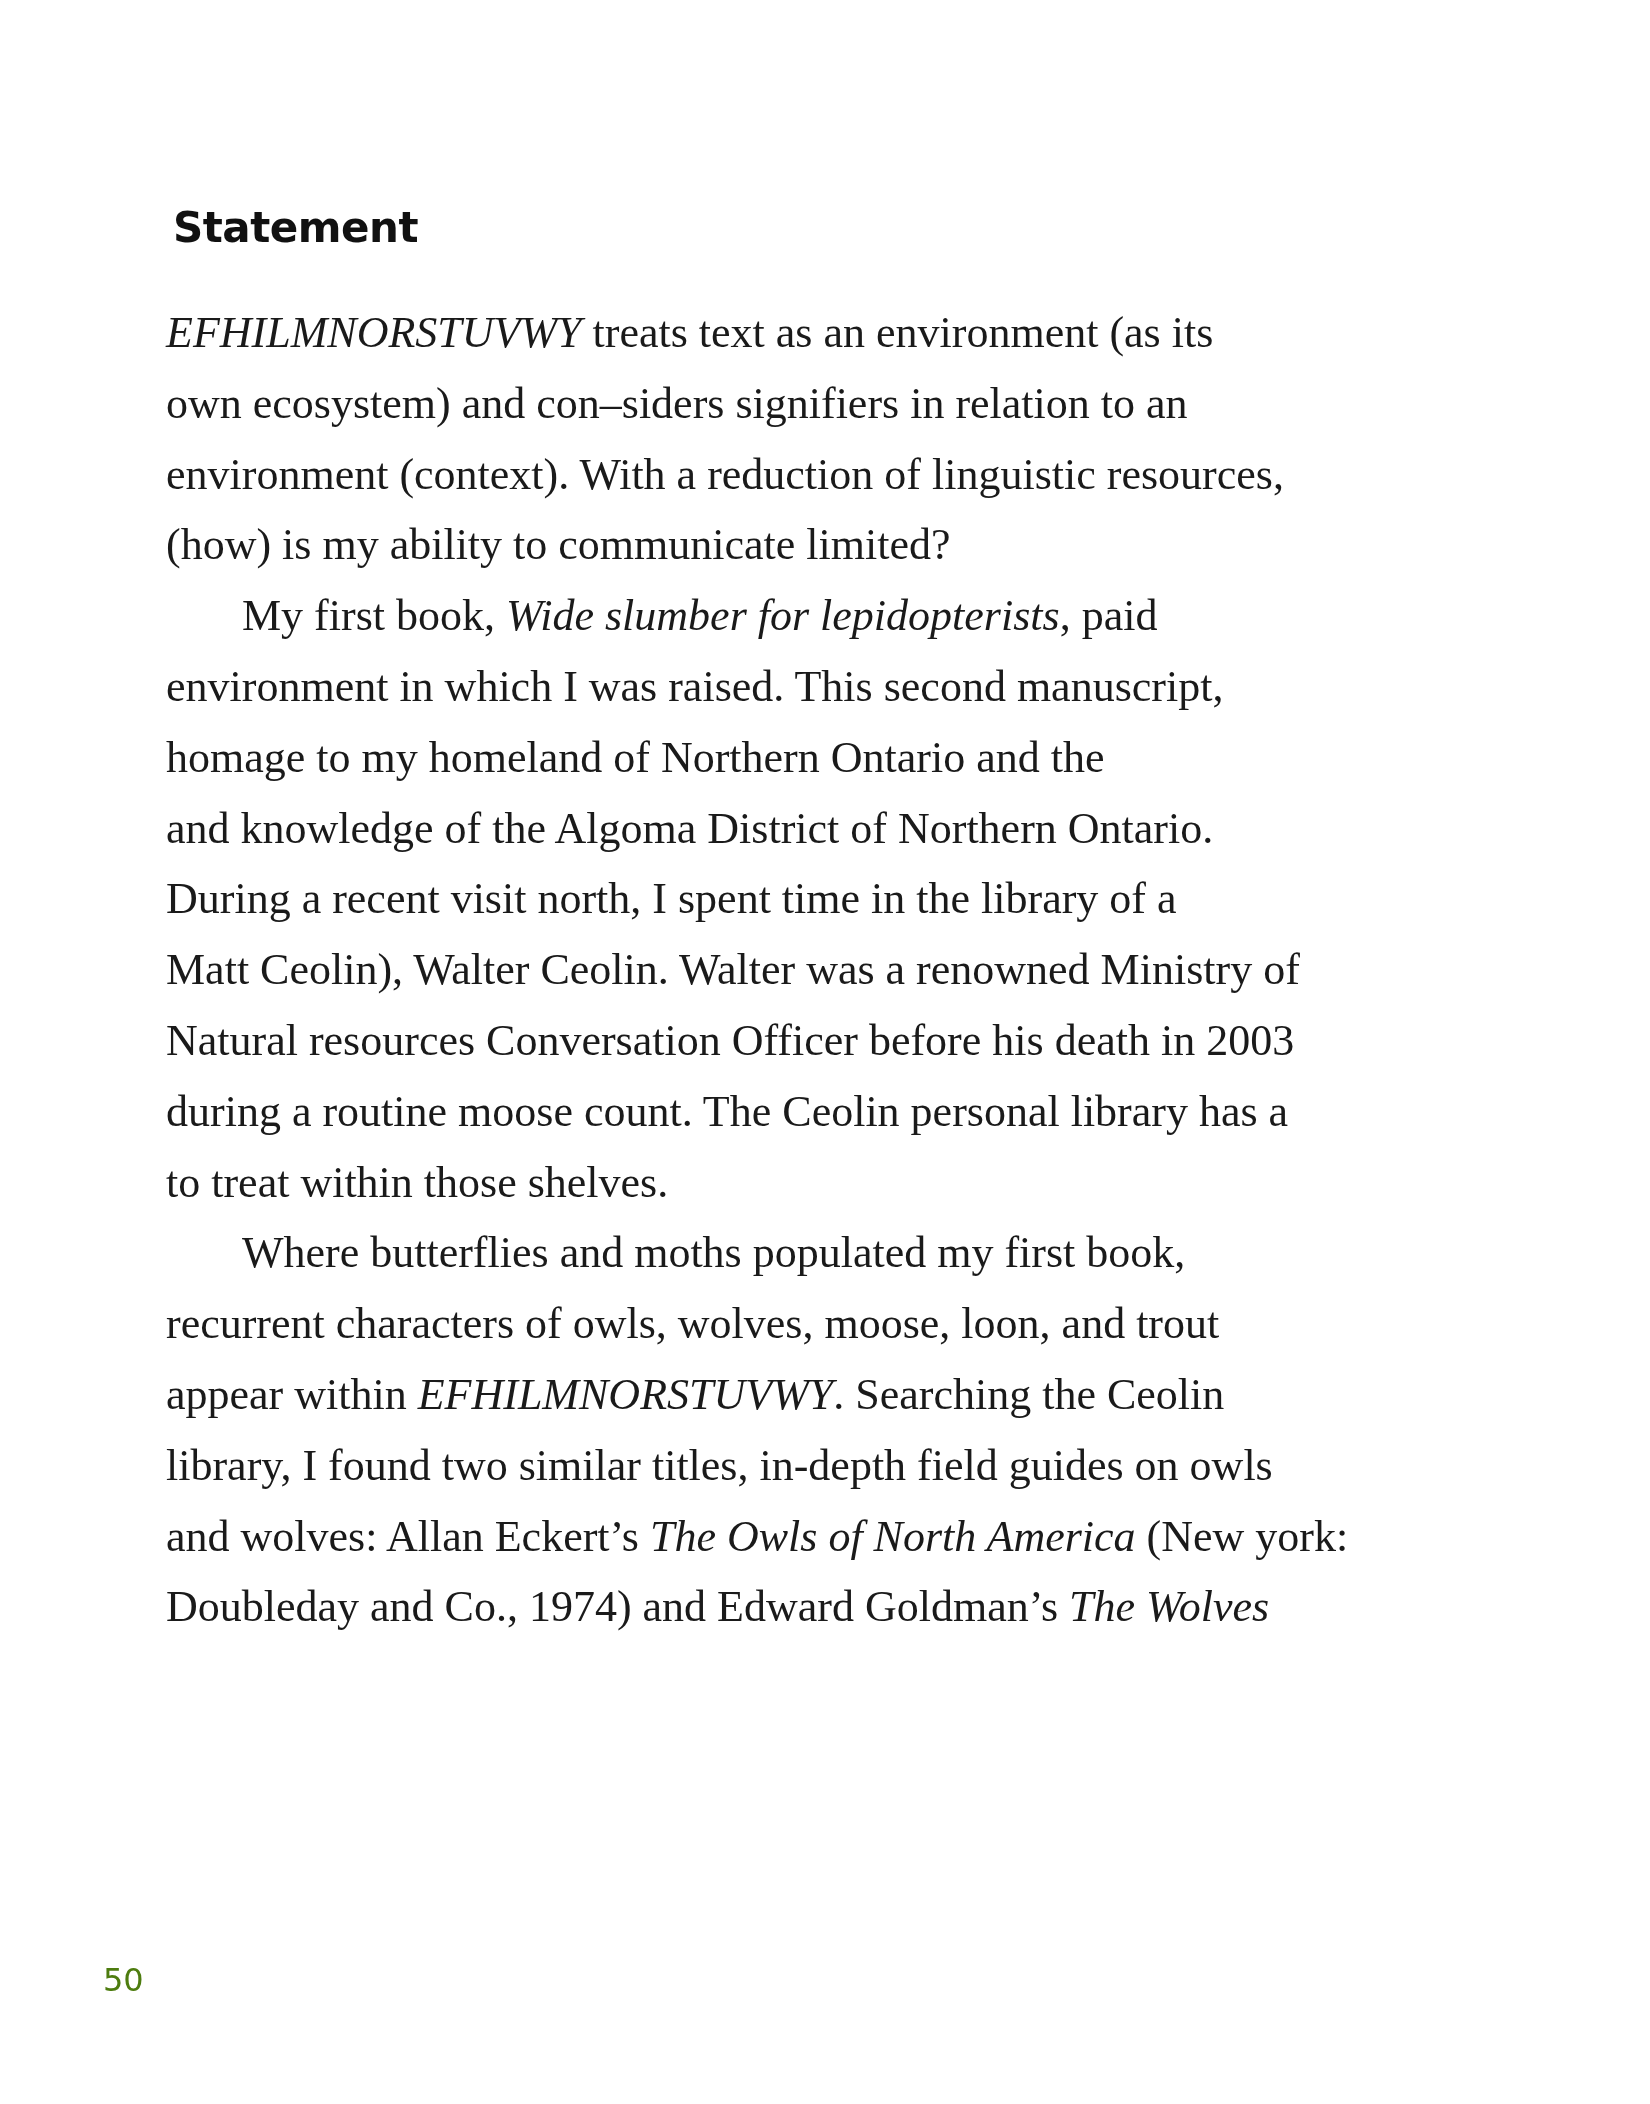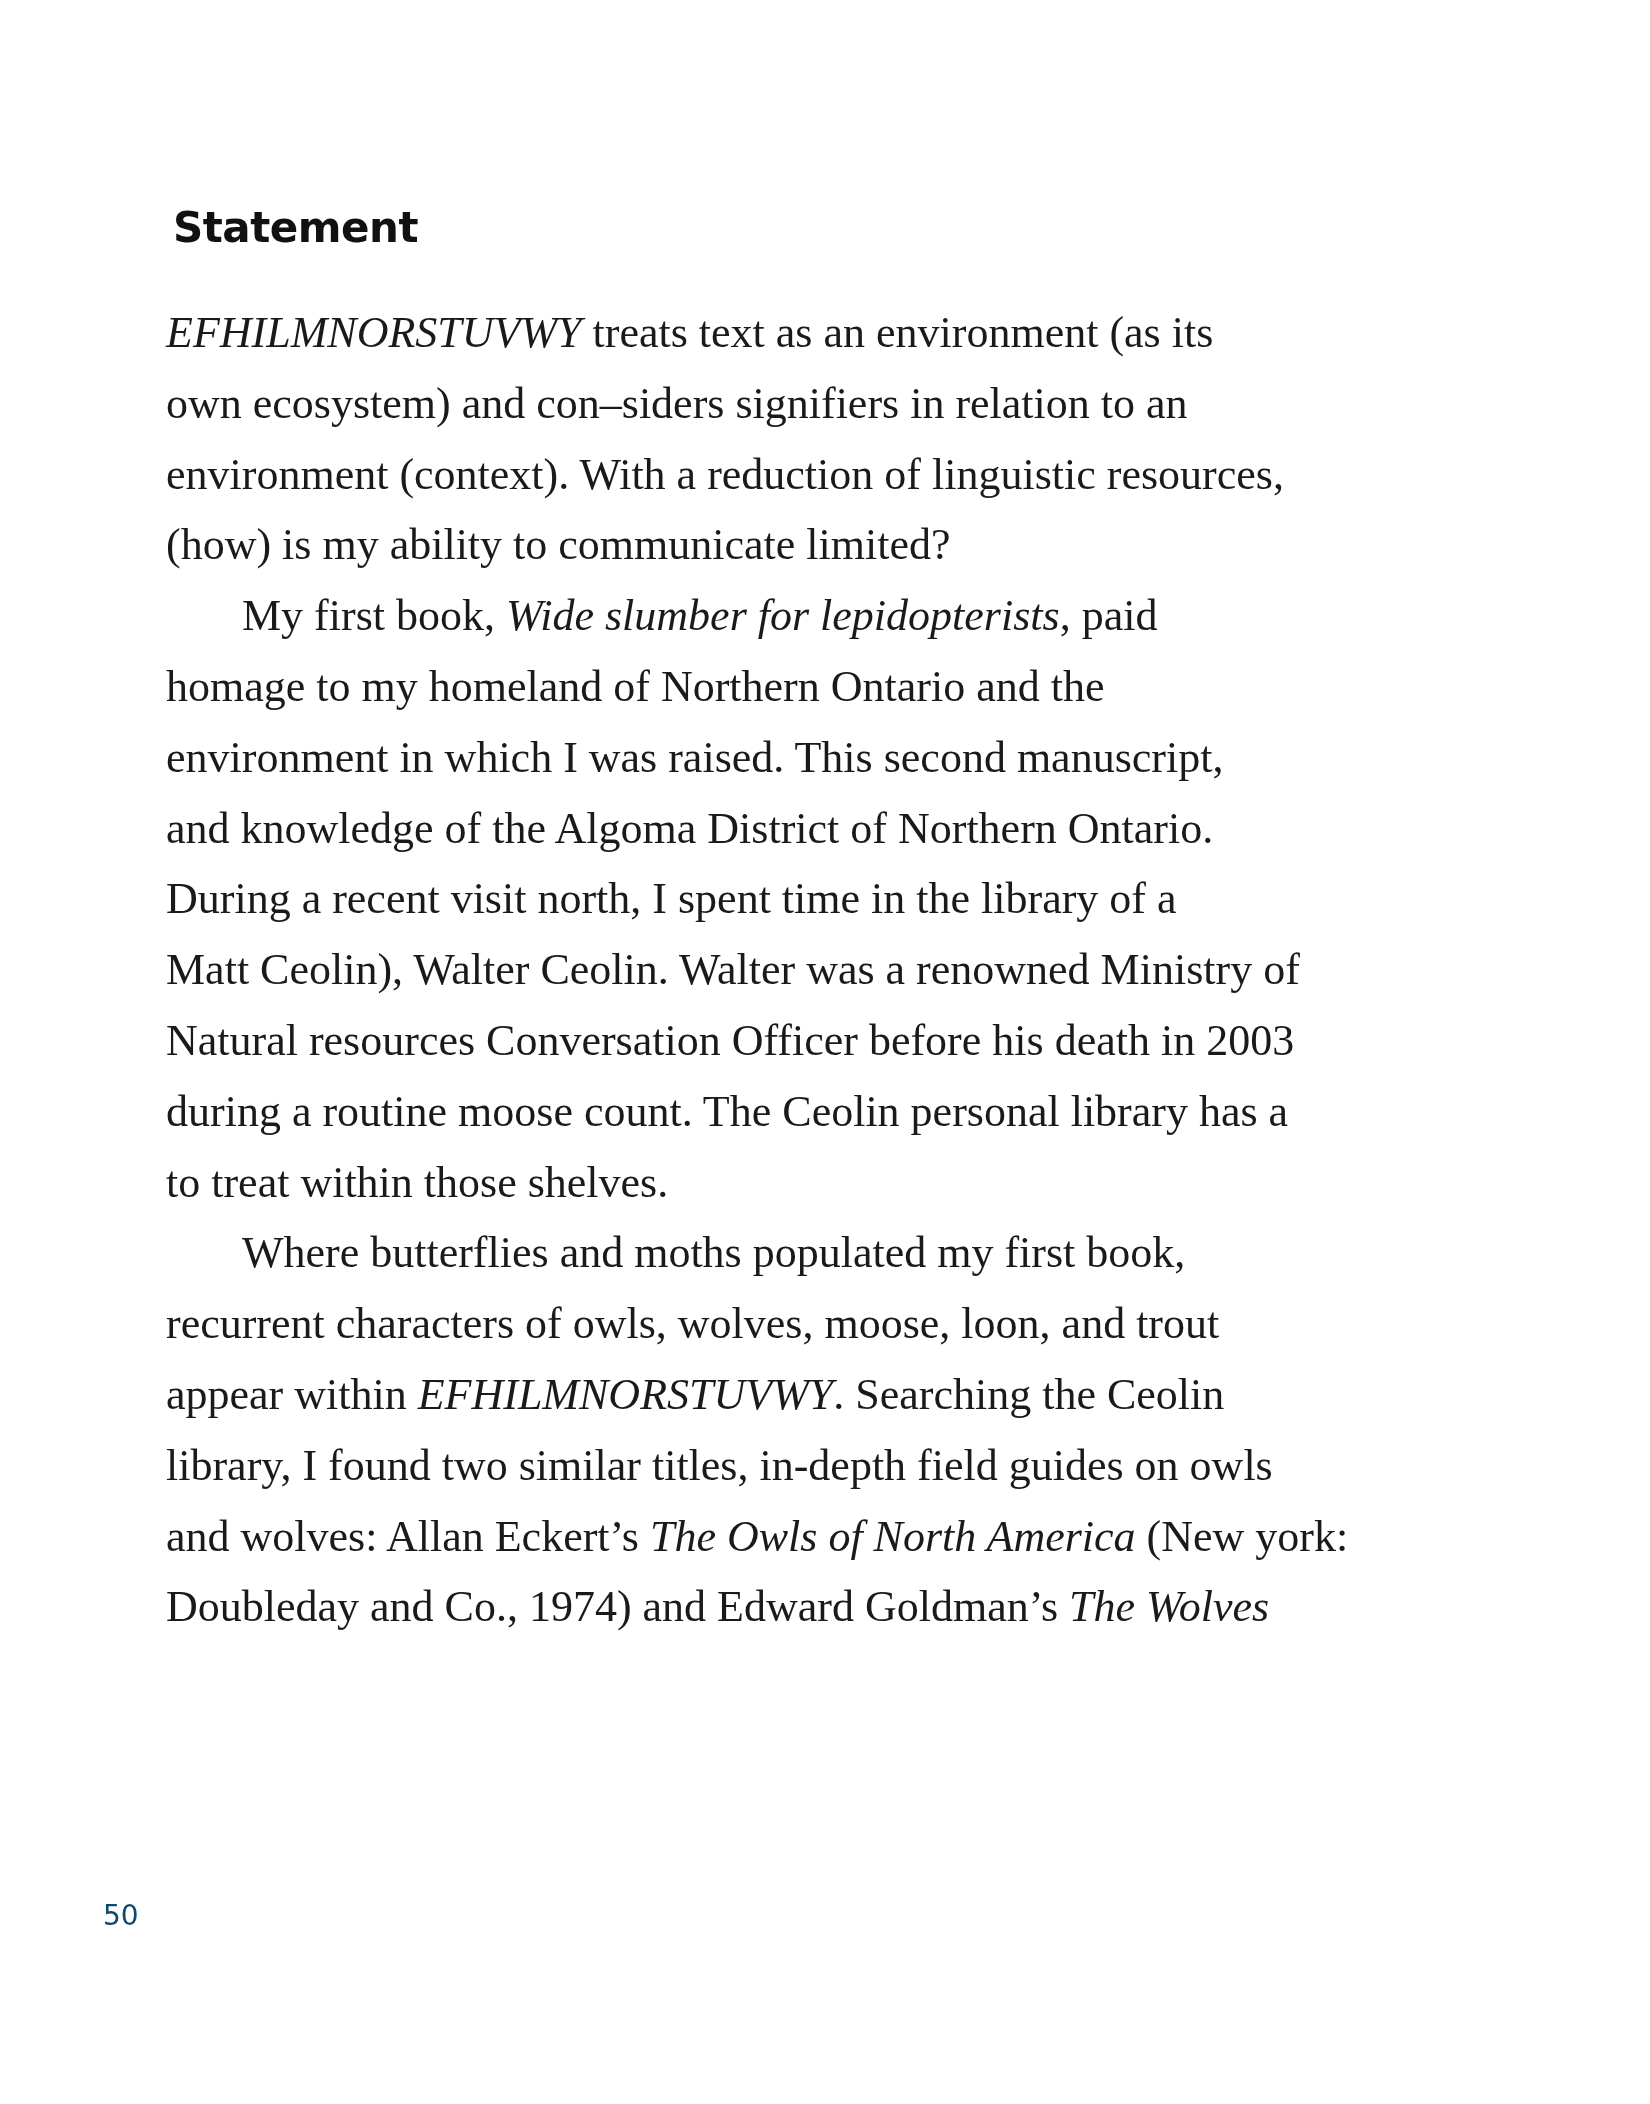--- a/index.html
+++ b/index.html
@@ -50,45 +50,45 @@
     }
     .line.indent {
       padding-left: 76px;
     }
     .seg.italic {
       font-style: italic;
     }
     .page-number {
       position: absolute;
       left: 103px;
-      top: 1896px;
+      top: 1960px;
       font-family: "DejaVu Sans", sans-serif;
       font-weight: normal;
-      font-size: 28px;
+      font-size: 32px;
       line-height: 40px;
-      color: #0c4a6e;
+      color: #4d7c0f;
     }
   </style>
 </head>
 <body>
 
 <div class="page">
   <h2 class="heading">Statement</h2>
 
   <div class="body-text" id="body-text">
       <div class="paragraph">
         <span class="line"><span class="seg italic">EFHILMNORSTUVWY</span><span class="seg"> treats text as an environment (as its</span></span>
         <span class="line"><span class="seg">own ecosystem) and con–siders signifiers in relation to an</span></span>
         <span class="line"><span class="seg">environment (context). With a reduction of linguistic resources,</span></span>
         <span class="line"><span class="seg">(how) is my ability to communicate limited?</span></span>
       </div>
       <div class="paragraph">
         <span class="line indent"><span class="seg">My first book, </span><span class="seg italic">Wide slumber for lepidopterists</span><span class="seg">, paid</span></span>
+        <span class="line"><span class="seg">environment in which I was raised. This second manuscript,</span></span>
         <span class="line"><span class="seg">homage to my homeland of Northern Ontario and the</span></span>
-        <span class="line"><span class="seg">environment in which I was raised. This second manuscript,</span></span>
         <span class="line"><span class="seg">and knowledge of the Algoma District of Northern Ontario.</span></span>
         <span class="line"><span class="seg">During a recent visit north, I spent time in the library of a</span></span>
         <span class="line"><span class="seg">Matt Ceolin), Walter Ceolin. Walter was a renowned Ministry of</span></span>
         <span class="line"><span class="seg">Natural resources Conversation Officer before his death in 2003</span></span>
         <span class="line"><span class="seg">during a routine moose count. The Ceolin personal library has a</span></span>
         <span class="line"><span class="seg">to treat within those shelves.</span></span>
       </div>
       <div class="paragraph">
         <span class="line indent"><span class="seg">Where butterflies and moths populated my first book,</span></span>
         <span class="line"><span class="seg">recurrent characters of owls, wolves, moose, loon, and trout</span></span>

